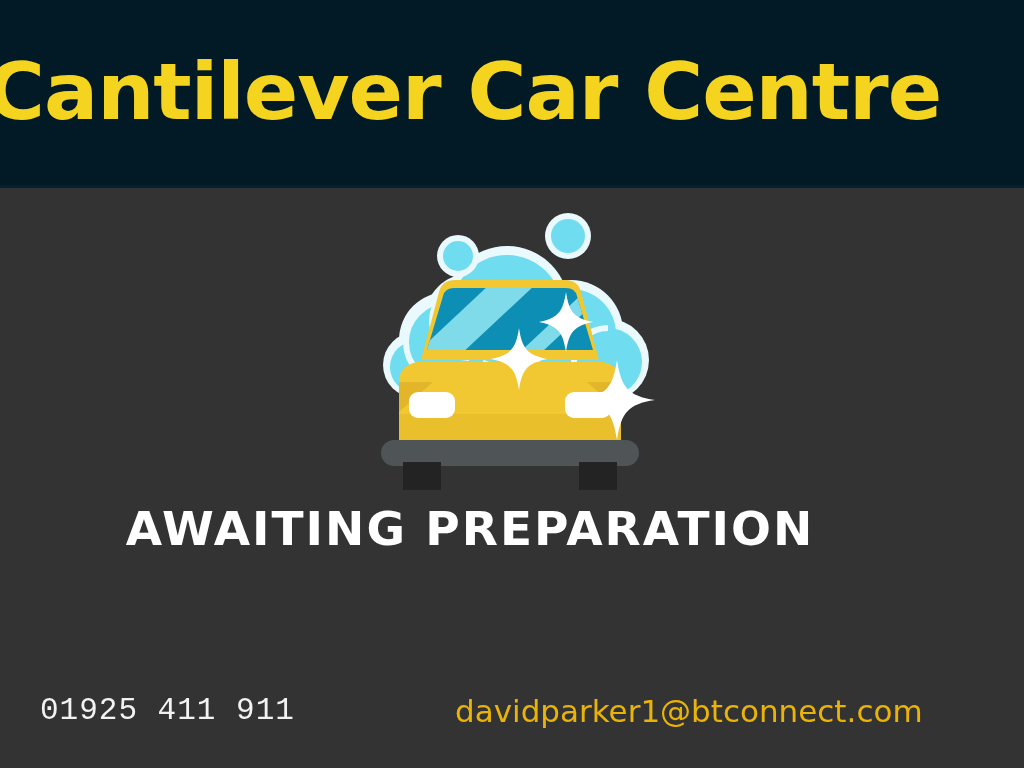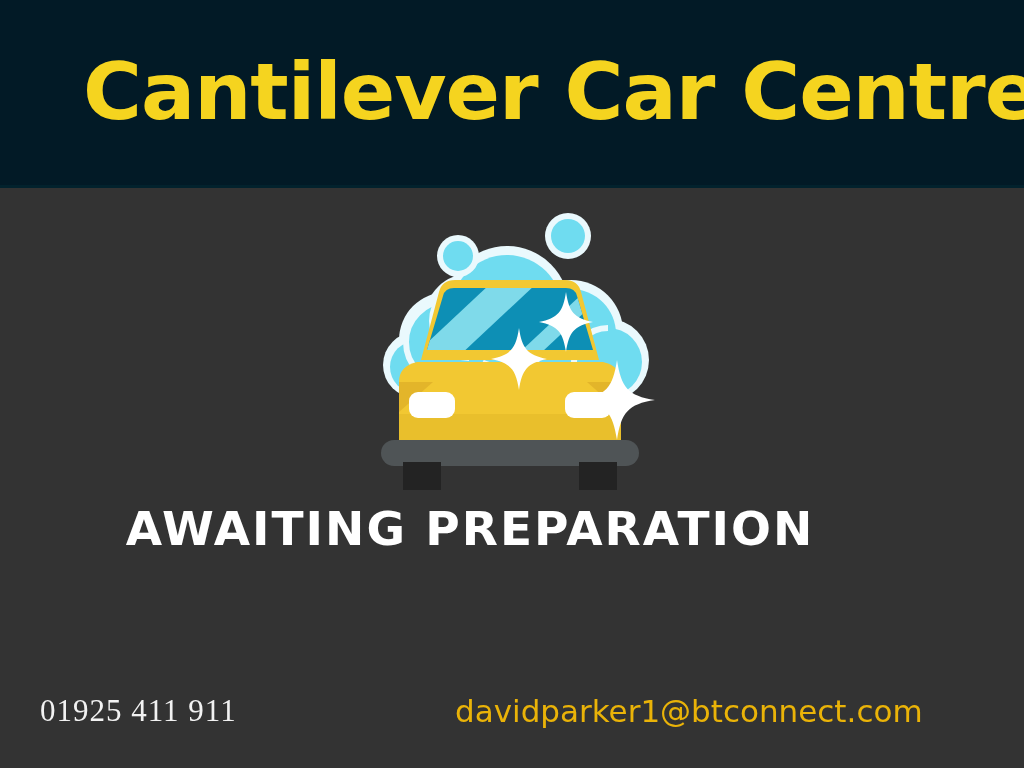--- a/index.html
+++ b/index.html
@@ -22,21 +22,21 @@
   
   .header-band {
     position: absolute;
     left: 0;
     top: 0;
     width: 1024px;
     height: 188px;
     background: #021a26;
     display: flex;
     align-items: center;
-    justify-content: flex-end;
+    justify-content: flex-start;
   }
   .header-band::after {
     
     content: "";
     position: absolute;
     left: 0;
     bottom: 0;
     width: 100%;
     height: 3px;
     background: #02222d;
@@ -90,21 +90,21 @@
     position: absolute;
     left: 0;
     top: 688px;
     width: 1024px;
     height: 50px;
   }
   .contact-phone {
     position: absolute;
     left: 40px;
     top: 0;
-    font-family: Liberation Serif, serif;
+    font-family: Liberation Mono, monospace;
     font-weight: 400;
     font-size: 31px;
     line-height: 46px;
     letter-spacing: 1px;
     color: #f2f2f2;
     white-space: nowrap;
   }
   .contact-email {
     position: absolute;
     left: 455px;

